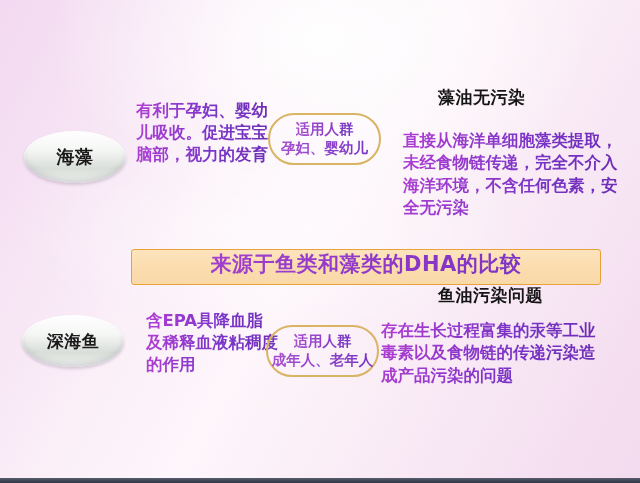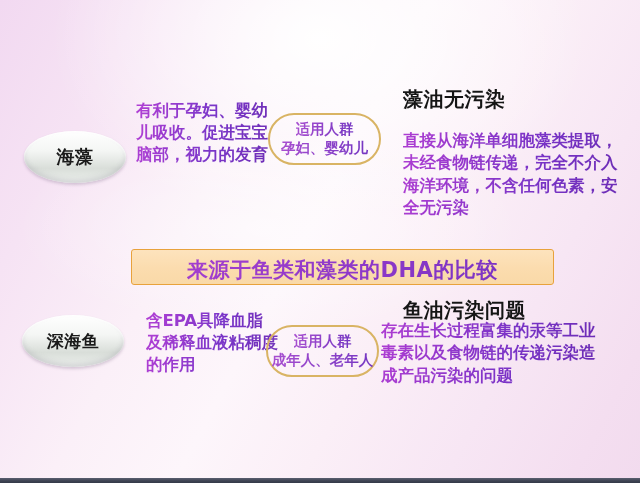--- a/index.html
+++ b/index.html
@@ -134,27 +134,28 @@
   }
   #pill-bottom .line.wide {
     position: relative;
     left: 0;
     font-size: 14.5px;
   }
 
   
   .right-head {
     position: absolute;
-    font-size: 20px;
+    font-size: 17px;
     font-weight: bold;
     color: #151515;
     letter-spacing: 0.5px;
+    margin-left: 35px;
   }
   #head-top { left: 403px; top: 86px; }
-  #head-bottom { left: 403px; top: 297px; font-family: Liberation Serif, serif; }
+  #head-bottom { left: 403px; top: 284px; font-family: Liberation Serif, serif; }
 
   .right-body {
     position: absolute;
     width: 224px;
     font-size: 16.5px;
     font-weight: bold;
     line-height: 1.35;
     color: #9b30c8;
     background: linear-gradient(96deg, #ad3dd2 0%, #7833c6 60%, #6b2cb4 100%);
     -webkit-background-clip: text;
@@ -162,27 +163,27 @@
     -webkit-text-fill-color: transparent;
   }
   #body-top { left: 403px; top: 112px; margin-top: 18px; }
   #body-bottom { left: 381px; top: 320px; }
 
   
   #banner {
     position: absolute;
     left: 131px;
     top: 249px;
-    width: 423px;
+    width: 470px;
     height: 36px;
     background: linear-gradient(180deg, #fde3bd 0%, #fbdcae 55%, #f9d9a8 100%);
     border: 1.5px solid #e8a23c;
     border-radius: 3px;
     display: flex;
-    align-items: flex-end;
+    align-items: flex-start;
     justify-content: center;
     box-sizing: border-box;
   }
   #banner .txt {
     font-size: 21px;
     font-weight: bold;
     letter-spacing: 0.5px;
     color: #8e35c5;
     background: linear-gradient(96deg, #a33fce 0%, #7c33c4 100%);
     -webkit-background-clip: text;

